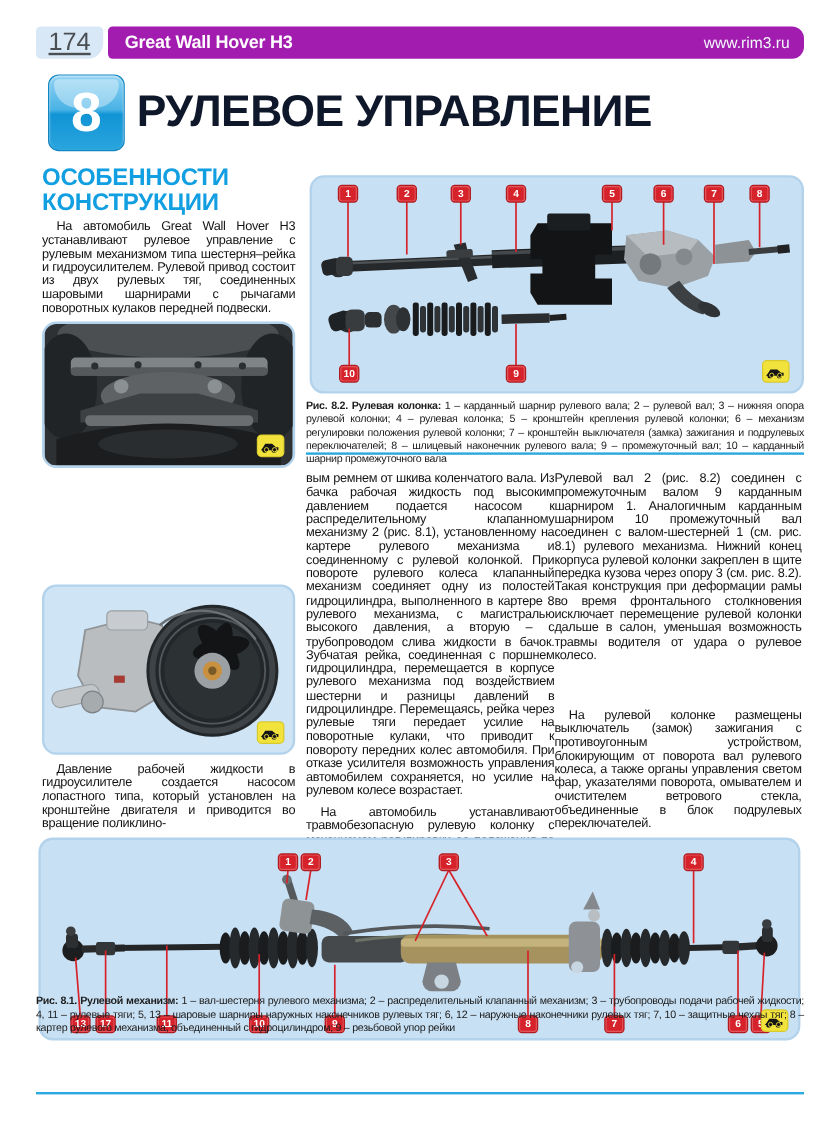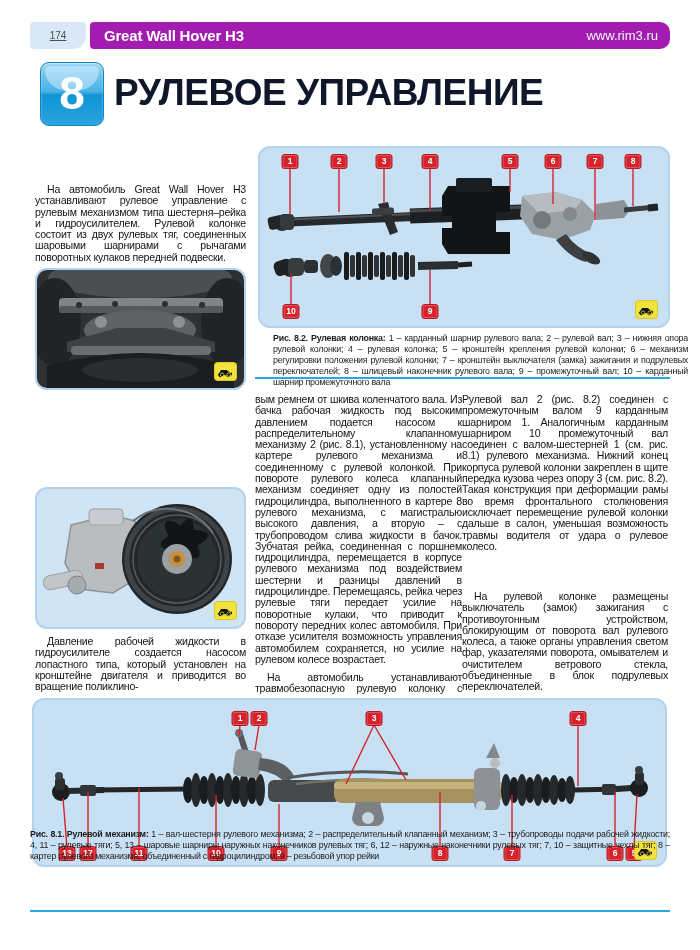--- a/index.html
+++ b/index.html
@@ -1,20 +1,20 @@
 <!DOCTYPE html>
 <html><head>
 <meta charset="utf-8">
 <style>
   html,body{margin:0;padding:0;background:#ffffff;}
   .page{position:relative;width:700px;height:950px;background:#fff;overflow:hidden;
         font-family:"Liberation Sans",sans-serif;color:#111;}
   
   .pagenum{position:absolute;left:30px;top:22px;width:56px;height:27px;background:#d9e8f6;
-           border-radius:4px 4px 13px 4px;color:#4a4f54;font-size:10px;line-height:27px;text-align:center;text-decoration:underline;}
+           border-radius:4px 4px 13px 4px;color:#4a4f54;font-size:21px;line-height:27px;text-align:center;text-decoration:underline;}
   .hbar{position:absolute;left:90px;top:22px;width:580px;height:27px;background:#a21caf;
         border-radius:4px 10px 10px 4px;display:flex;align-items:center;justify-content:space-between;
         padding:0 12px 0 14px;box-sizing:border-box;}
   .hbar .model{color:#fff;font-weight:bold;font-size:15px;letter-spacing:-0.2px;}
   .hbar .site{color:#f2f7fc;font-size:13px;}
   
   .chapnum{position:absolute;left:40px;top:62px;width:62px;height:62px;border-radius:9px;
            background:linear-gradient(180deg,#8fd2f3 0%,#49b2e5 46%,#1094d5 52%,#2aa5de 100%);
            border:1px solid #1286c2;box-shadow:inset 0 1px 2px rgba(255,255,255,.6);
            color:#fff;font-size:46px;font-weight:bold;text-align:center;line-height:60px;}
@@ -59,21 +59,23 @@
 
   <div class="pagenum">174</div>
   <div class="hbar">
     <span class="model">Great Wall Hover H3</span>
     <span class="site">www.rim3.ru</span>
   </div>
 
   <div class="chapnum">8</div>
   <div class="chaptitle">РУЛЕВОЕ УПРАВЛЕНИЕ</div>
 
-  <div class="p colL ind" style="top:184px">На автомобиль Great Wall Hover H3 устанавливают рулевое управление с рулевым механизмом типа шестерня–рейка и гидроусилителем. Рулевой колонке состоит из двух рулевых тяг, соединенных шаровыми шарнирами с рычагами поворотных кулаков передней подвески.</div>
+  <div class="sechead">ОСОБЕННОСТИ
+КОНСТРУКЦИИ</div>
+  <div class="p colL ind" style="top:184px">На автомобиль Great Wall Hover H3 устанавливают рулевое управление с рулевым механизмом типа шестерня–рейка и гидроусилителем. Рулевой привод состоит из двух рулевых тяг, соединенных шаровыми шарнирами с рычагами поворотных кулаков передней подвески.</div>
 
   <div class="figbox photo1">
     <svg class="draw" width="207" height="118" viewBox="0 0 207 118">
       <rect width="207" height="118" fill="#2e3133"></rect>
       <ellipse cx="103" cy="8" rx="92" ry="20" fill="#4b4f52"></ellipse>
       <ellipse cx="18" cy="52" rx="26" ry="44" fill="#212426"></ellipse>
       <ellipse cx="190" cy="52" rx="26" ry="44" fill="#212426"></ellipse>
       <rect x="22" y="28" width="164" height="15" rx="4" fill="#7f8487"></rect>
       <rect x="22" y="36" width="164" height="7" rx="3" fill="#55595c"></rect>
       <circle cx="42" cy="35" r="3" fill="#2c2f31"></circle>
@@ -199,21 +201,21 @@
     <div class="co" style="left:170px;top:157px">9</div>
     <div class="ycar" style="right:11px;bottom:8px">
       <svg width="17" height="13" viewBox="0 0 20 16">
           <path d="M2 10 l2.5 -4 h7 l4 3.5 h2.5 v3 h-1.8 a2.6 2.6 0 0 1 -5.2 0 h-4.4 a2.6 2.6 0 0 1 -5.2 0 h-1.4 z" fill="#151515"></path>
           <circle cx="5.8" cy="12" r="2.2" fill="#151515" stroke="#f2e33c" stroke-width="0.9"></circle>
           <circle cx="14" cy="12" r="2.2" fill="#151515" stroke="#f2e33c" stroke-width="0.9"></circle>
         </svg>
     </div>
   </div>
 
-  <div class="cap" style="left:273px;top:333px;width:415px">
+  <div class="cap" style="left:255px;top:333px;width:415px">
     <b>Рис. 8.2. Рулевая колонка:</b><span> 1 – карданный шарнир рулевого вала; 2 – рулевой вал; 3 – нижняя опора рулевой колонки; 4 – рулевая колонка; 5 – кронштейн крепления рулевой колонки; 6 – механизм регулировки положения рулевой колонки; 7 – кронштейн выключателя (замка) зажигания и подрулевых переключателей; 8 – шлицевый наконечник рулевого вала; 9 – промежуточный вал; 10 – карданный шарнир промежуточного вала</span>
   </div>
   <div class="blueline" style="left:255px;top:377px;width:415px"></div>
 
   <div class="p colM" style="top:394px">вым ремнем от шкива коленчатого вала. Из бачка рабочая жидкость под высоким давлением подается насосом к распределительному клапанному механизму 2 (рис. 8.1), установленному на картере рулевого механизма и соединенному с рулевой колонкой. При повороте рулевого колеса клапанный механизм соединяет одну из полостей гидроцилиндра, выполненного в картере 8 рулевого механизма, с магистралью высокого давления, а вторую – с трубопроводом слива жидкости в бачок. Зубчатая рейка, соединенная с поршнем гидроцилиндра, перемещается в корпусе рулевого механизма под воздействием шестерни и разницы давлений в гидроцилиндре. Перемещаясь, рейка через рулевые тяги передает усилие на поворотные кулаки, что приводит к повороту передних колес автомобиля. При отказе усилителя возможность управления автомобилем сохраняется, но усилие на рулевом колесе возрастает.</div>
   <div class="p colM ind" style="top:672px">На автомобиль устанавливают травмобезопасную рулевую колонку с механизмом регулировки ее положения по углу наклона.</div>
 
   <div class="p colR" style="top:394px">Рулевой вал 2 (рис. 8.2) соединен с промежуточным валом 9 карданным шарниром 1. Аналогичным карданным шарниром 10 промежуточный вал соединен с валом-шестерней 1 (см. рис. 8.1) рулевого механизма. Нижний конец корпуса рулевой колонки закреплен в щите передка кузова через опору 3 (см. рис. 8.2). Такая конструкция при деформации рамы во время фронтального столкновения исключает перемещение рулевой колонки дальше в салон, уменьшая возможность травмы водителя от удара о рулевое колесо.</div>
   <div class="p colR ind" style="top:591px">На рулевой колонке размещены выключатель (замок) зажигания с противоугонным устройством, блокирующим от поворота вал рулевого колеса, а также органы управления светом фар, указателями поворота, омывателем и очистителем ветрового стекла, объединенные в блок подрулевых переключателей.</div>
 

